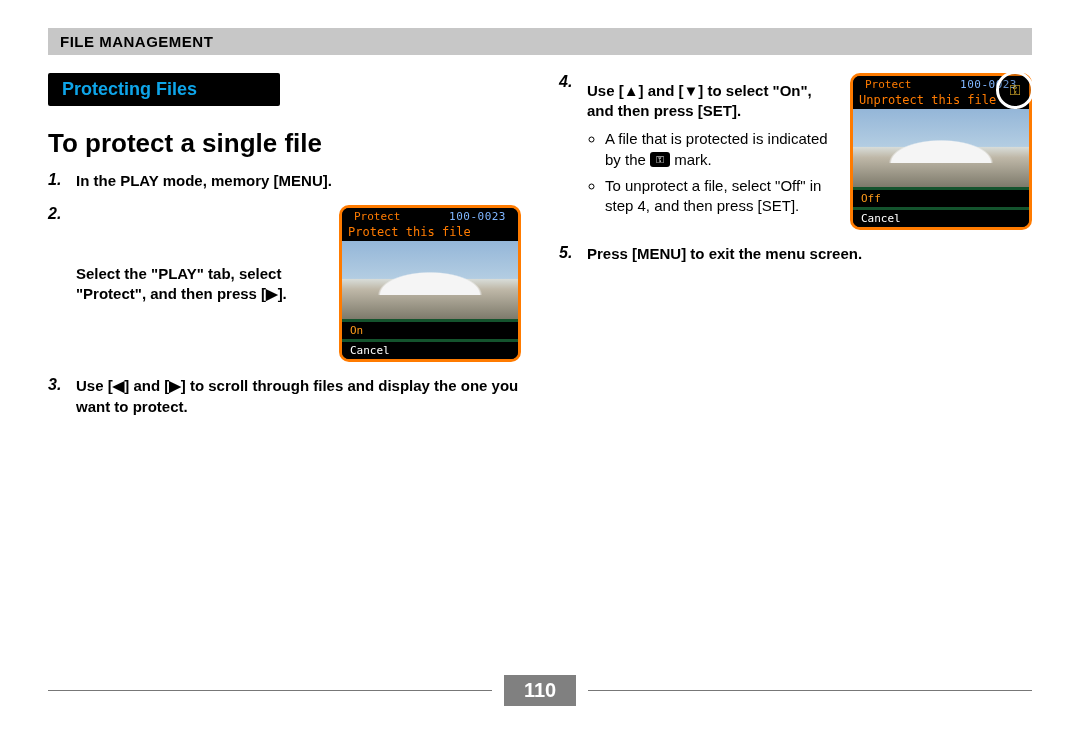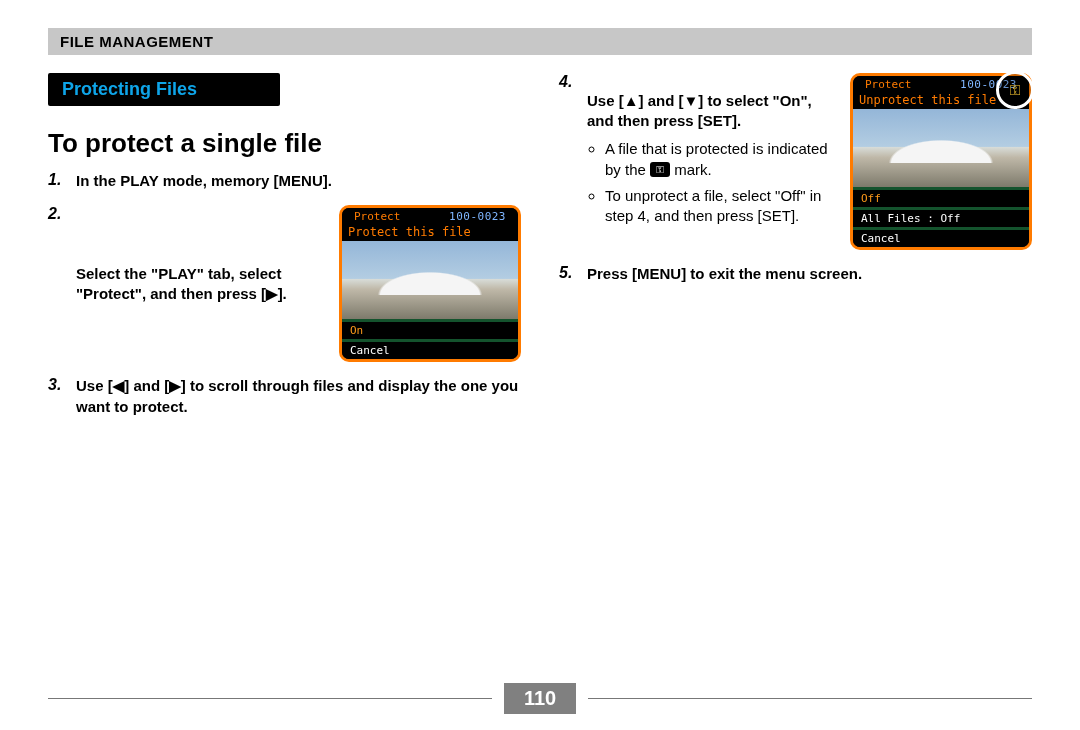--- a/index.html
+++ b/index.html
@@ -178,21 +178,21 @@
     padding: 2px 8px;
     border-top: 3px solid #14532d;
   }
   .cam-opt-row.sel { color: #ff9a1a; }
 
   
   .footer {
     position: absolute;
     left: 48px;
     right: 48px;
-    bottom: 16px;
+    bottom: 24px;
     display: flex;
     align-items: center;
     gap: 12px;
   }
   .footer .rule {
     flex: 1;
     height: 1px;
     background: #777;
   }
   .page-number {
@@ -292,21 +292,20 @@
                   <div class="cam-head">
                     <span class="hl">Protect</span>
                     <span class="fileno">100-0023</span>
                   </div>
                   <div class="cam-sub">Unprotect this file</div>
                   <div class="cam-photo">
                     <div class="mountain"></div>
                   </div>
                   <div class="cam-options">
                     <div class="cam-opt-row sel">Off</div>
-                    <div class="cam-opt-row">All Files : Off</div>
                     <div class="cam-opt-row">Cancel</div>
                   </div>
                 </div>
                 <div class="badge-circle">
                   <span>⚿</span>
                 </div>
               </div>
             </div>
           </div>
         </li>

